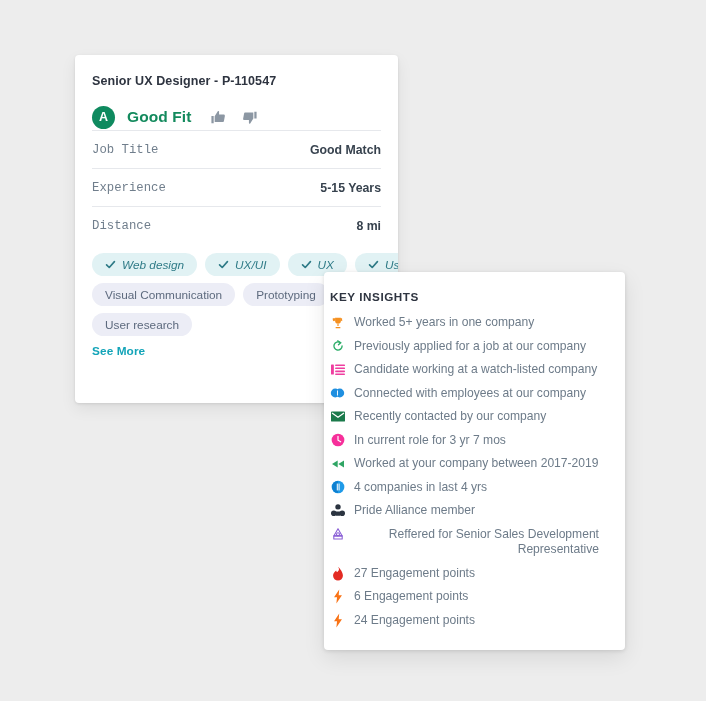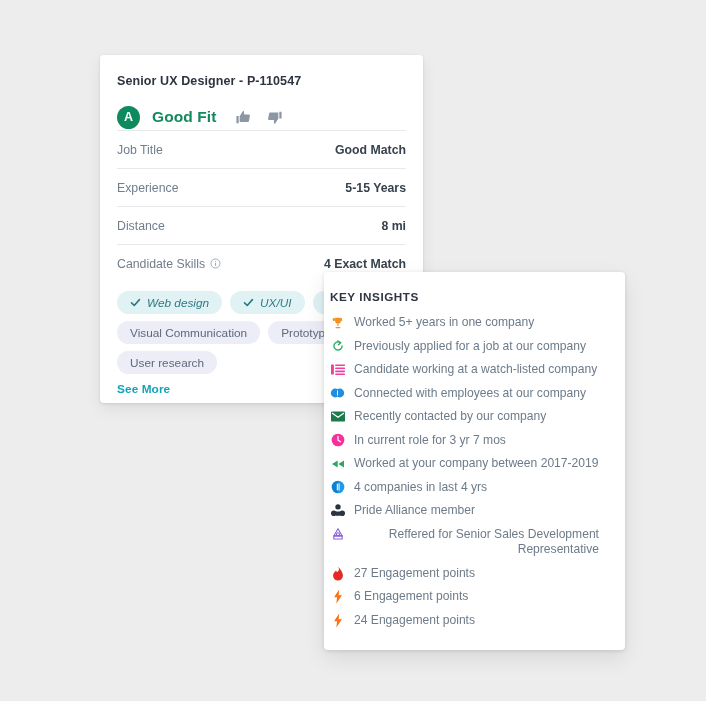--- a/index.html
+++ b/index.html
@@ -12,21 +12,21 @@
     background: #ededed;
     font-family: "Liberation Sans", sans-serif;
     -webkit-font-smoothing: antialiased;
     position: relative;
     overflow: hidden;
   }
 
   
   #candidate-card {
     position: absolute;
-    left: 100px;
+    left: 75px;
     top: 55px;
     width: 323px;
     height: 348px;
     background: #ffffff;
     border-radius: 4px;
     box-shadow: 0 1px 3px rgba(0,0,0,0.10), 0 6px 16px rgba(0,0,0,0.07);
     box-sizing: border-box;
     padding: 16px 17px 0 17px;
     overflow: hidden;
   }
@@ -85,20 +85,21 @@
     border-top: 1px solid #e6e8ec;
     height: 37px;
     font-size: 12.3px;
   }
   .detail-row:first-of-type { margin-top: 14px; }
   .detail-label {
     color: #707e8c;
     display: flex;
     align-items: center;
     gap: 5px;
+    font-family: Liberation Mono, monospace;
   }
   .detail-value {
     color: #37424e;
     font-weight: bold;
   }
   .info-icon {
     width: 11px;
     height: 11px;
     display: inline-block;
     vertical-align: middle;
@@ -223,31 +224,20 @@
   <div class="detail-row">
     <span class="detail-label">Experience</span>
     <span class="detail-value">5-15 Years</span>
   </div>
 
   <div class="detail-row">
     <span class="detail-label">Distance</span>
     <span class="detail-value">8 mi</span>
   </div>
 
-  <div class="detail-row">
-    <span class="detail-label">
-      <span>Candidate Skills</span>
-      <svg class="info-icon" viewBox="0 0 16 16" fill="none" stroke="#8e9aa8" stroke-width="1.2">
-        <circle cx="8" cy="8" r="6.6"></circle>
-        <line x1="8" y1="7" x2="8" y2="11.4"></line>
-        <circle cx="8" cy="4.7" r="0.75" fill="#8e9aa8" stroke="none"></circle>
-      </svg>
-    </span>
-    <span class="detail-value">4 Exact Match</span>
-  </div>
 
   <div class="chips">
     <span class="chip match">
       <svg class="check" viewBox="0 0 14 14" fill="none" stroke="#2f7b87" stroke-width="2.1" stroke-linecap="round" stroke-linejoin="round">
           <path d="M2 7.4 5.4 10.8 12 3.4"></path>
         </svg>
       <span>Web design</span>
     </span>
     <span class="chip match">
       <svg class="check" viewBox="0 0 14 14" fill="none" stroke="#2f7b87" stroke-width="2.1" stroke-linecap="round" stroke-linejoin="round">

